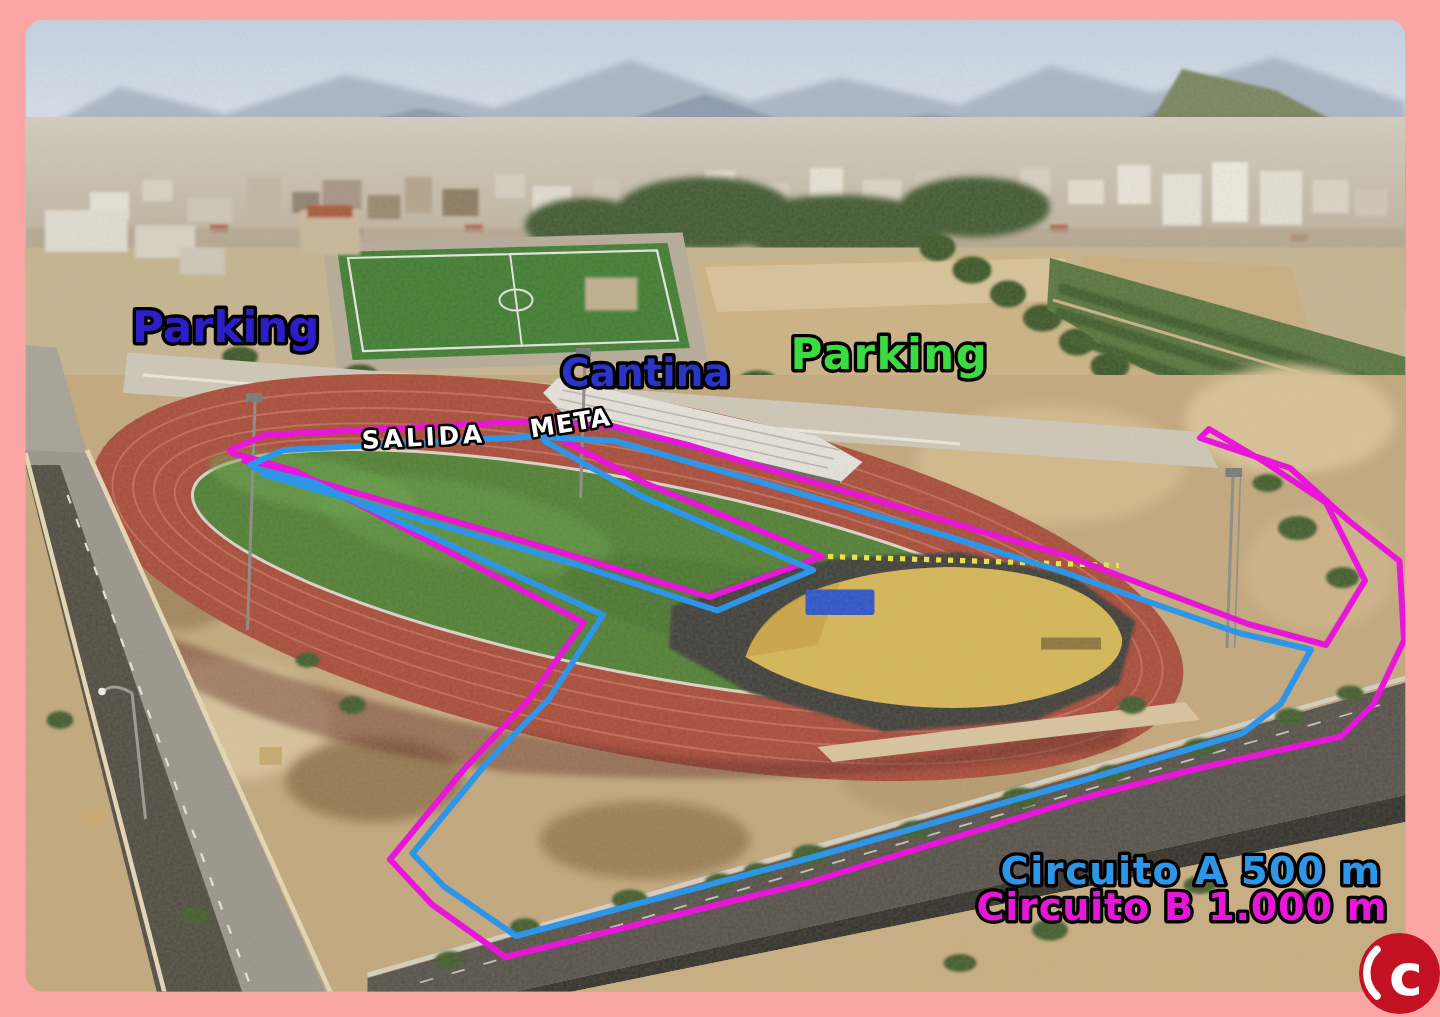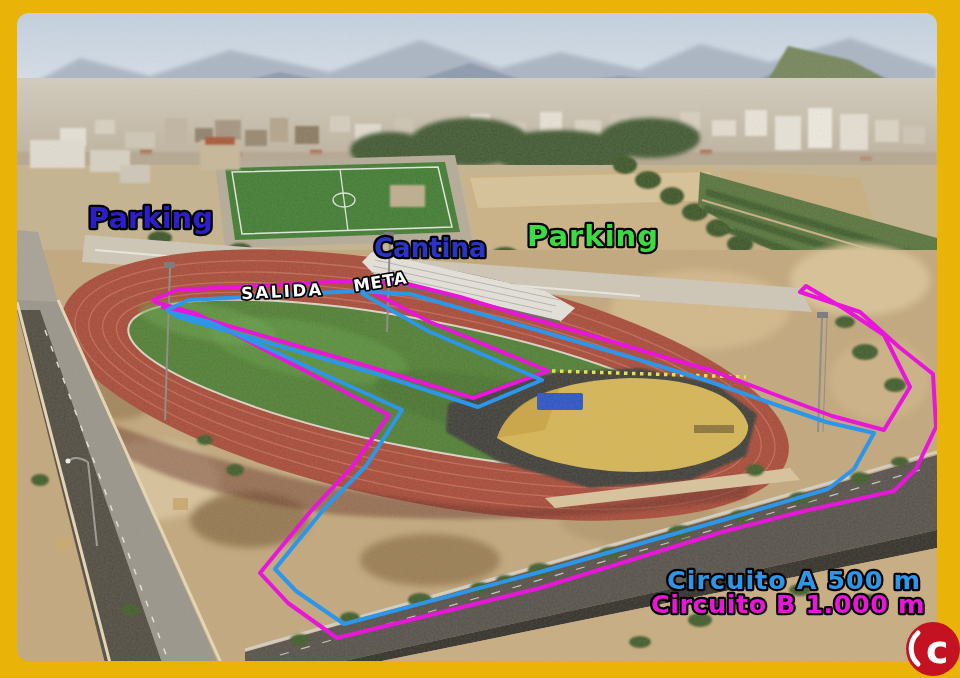--- a/index.html
+++ b/index.html
@@ -1,16 +1,16 @@
 <!DOCTYPE html>
 <html><head>
 <meta charset="utf-8">
 <style>
   html,body{margin:0;padding:0;background:#ffffff;}
-  .stage{position:relative;width:960px;height:678px;background:#eab308;overflow:hidden;
+  .stage{position:relative;width:960px;height:678px;background:#fca5a5;overflow:hidden;
          font-family:"DejaVu Sans","Liberation Sans",sans-serif;}
   svg{display:block}
   text{font-family:"DejaVu Sans","Liberation Sans",sans-serif;font-weight:bold;}
 </style>
 </head>
 <body>
 
 <div class="stage">
 <svg width="960" height="678" viewBox="0 0 960 678">
   <defs>

